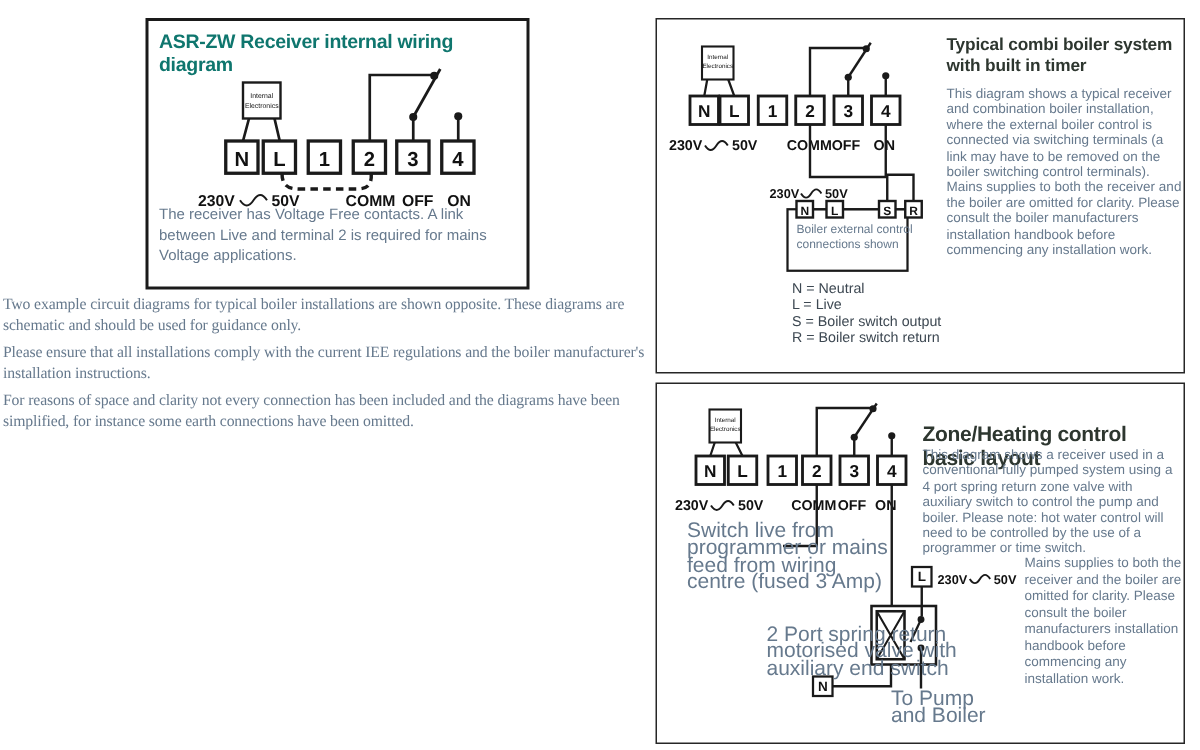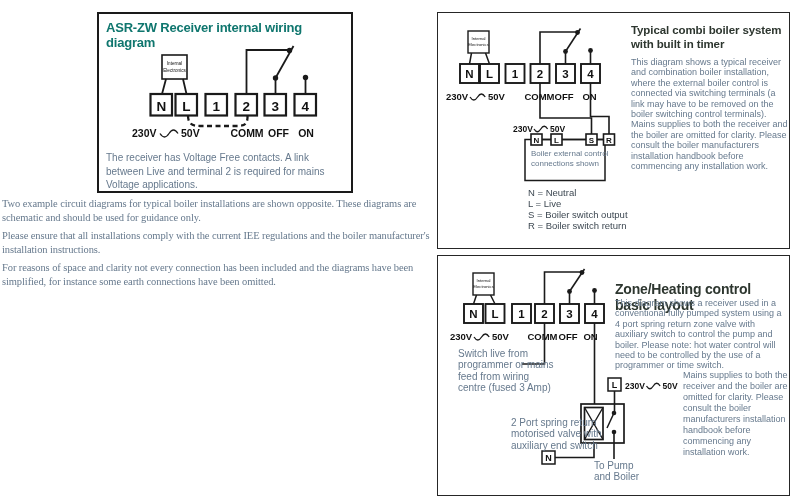--- a/index.html
+++ b/index.html
@@ -12,42 +12,42 @@
   #panel-tl { left:97px;  top:12px;  width:252px; height:177px; border:2px solid #1a1a1a; }
   #panel-tr { left:437px; top:12px;  width:351px; height:235px; border:1px solid #262626; }
   #panel-br { left:437px; top:255px; width:351px; height:239px; border:1px solid #262626; }
   .svg-layer { position:absolute; left:0; top:0; }
 
   .h-tl {
     position:absolute; left:7px; top:6px;
     font-size:13px; font-weight:bold; color:#0f766e; letter-spacing:-0.2px;
   }
   .caption-tl {
-    position:absolute; left:7px; top:137px; width:243px;
+    position:absolute; left:7px; top:123px; width:243px;
     font-size:10px; line-height:13.5px; color:#66798d;
   }
   .left-col {
     position:absolute; left:2px; top:197px; width:434px;
     color:#66798d; font-size:10.5px; line-height:13.5px; letter-spacing:-0.1px;
   }
   .left-col p { margin:0 0 5px 0;font-family:Liberation Serif, serif; }
 
   .h-sm { position:absolute; font-weight:bold; color:#2d362f; white-space:pre-line; }
   #tr-title { left:193px; top:10px; font-size:11.5px; line-height:14px; letter-spacing:-0.1px; }
   #tr-body  { position:absolute; left:193px; top:44px; width:160px;
               font-size:9px; line-height:10.4px; color:#66798d; }
   #tr-legend{ position:absolute; left:90px; top:174px;
               font-size:9.5px; line-height:11px; color:#3d4852; }
 
   #br-title { left:177px; top:25px; font-size:14px; letter-spacing:-0.2px; }
   #br-body  { position:absolute; left:177px; top:42px; width:174px;
               font-size:9px; line-height:10.4px; color:#66798d; }
   #br-note  { position:absolute; left:245px; top:114px; width:106px;
               font-size:9px; line-height:11px; color:#66798d; }
-  .dlabel   { position:absolute; font-size:10px; line-height:11.3px;
+  .dlabel   { position:absolute; font-size:14px; line-height:11.3px;
               color:#66798d; white-space:pre-line; }
   #br-switchlive { left:20px; top:92px; }
   #br-valvelabel { left:73px; top:161px; }
   #br-pumplabel  { left:156px; top:204px; }
 
   svg { display:block; }
   svg text { font-family:"Liberation Sans", sans-serif; fill:#111; }
   .wire  { stroke:#1a1a1a; fill:none; }
   .dash  { stroke:#1a1a1a; fill:none; }
   .tbox  { fill:#fff; stroke:#1a1a1a; }

